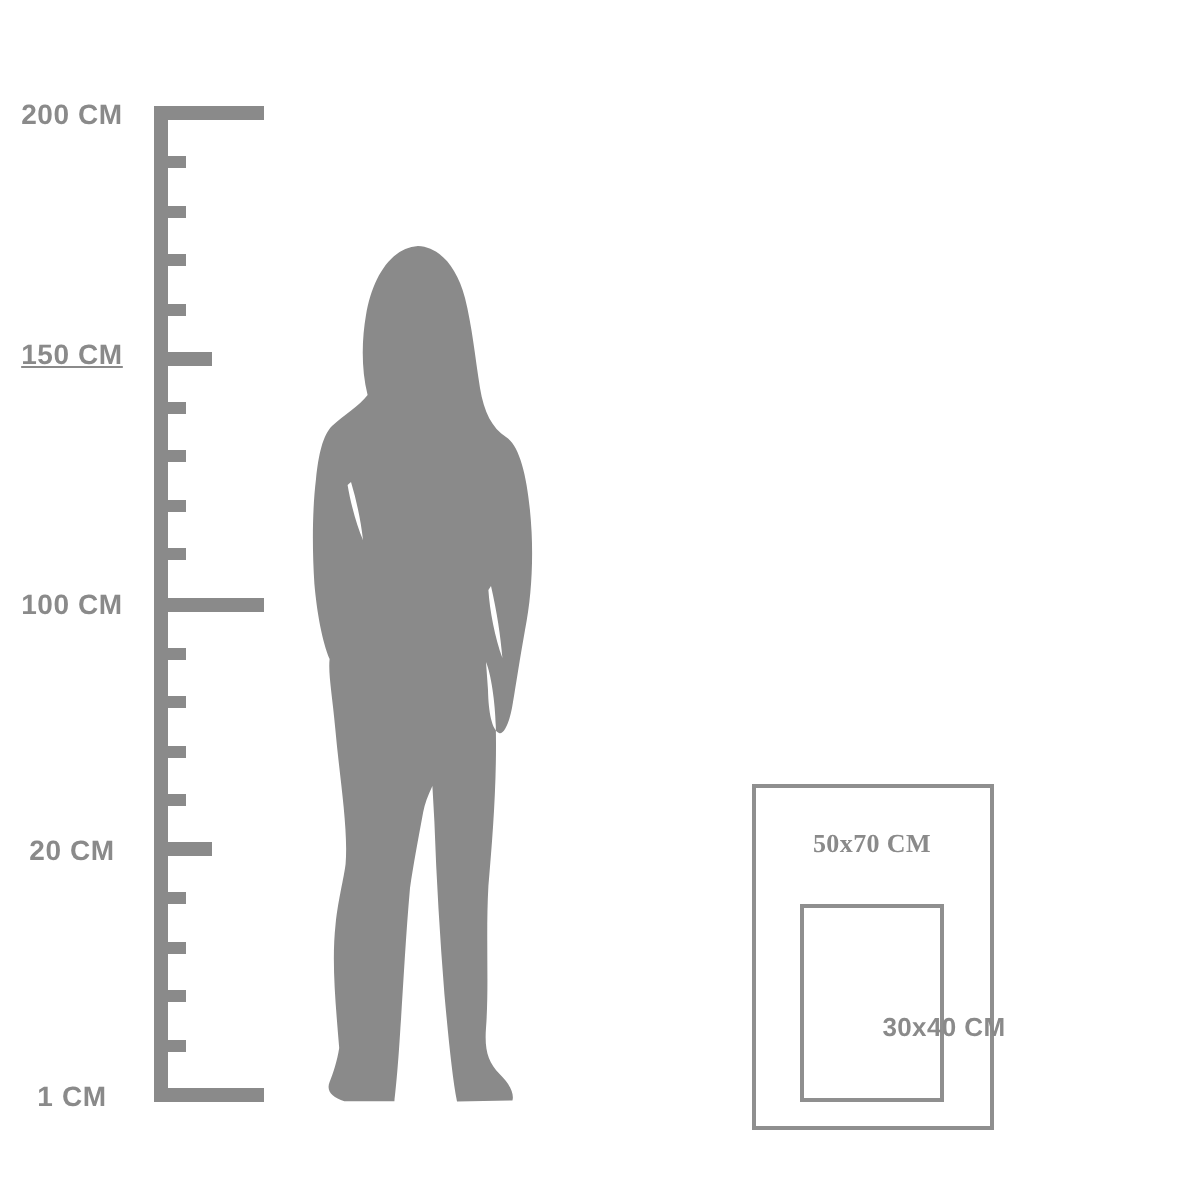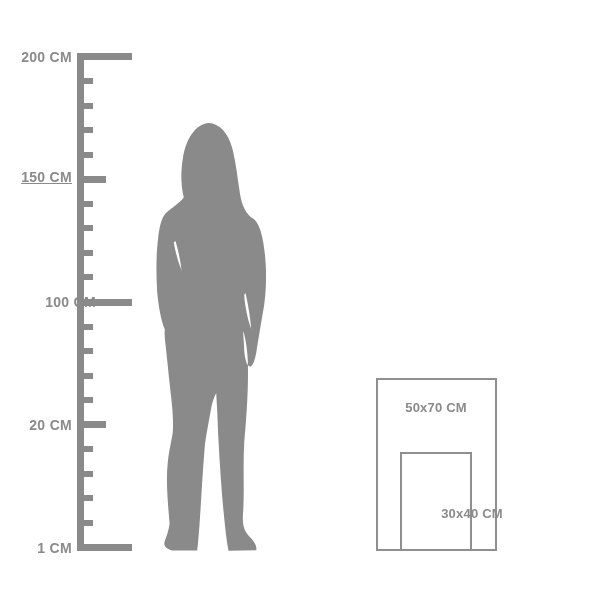--- a/index.html
+++ b/index.html
@@ -3,21 +3,21 @@
 <meta charset="utf-8">
 <style>
   :root { --ink:#8a8a8a; --frame:#8f8f8f; --heading:#8f8f8f; --bg:#ffffff; }
   html,body{margin:0;padding:0;}
   body{width:600px;height:600px;background:var(--bg);font-family:"Liberation Sans",sans-serif;overflow:hidden;}
   .stage{position:relative;width:600px;height:600px;background:var(--bg);}
   .abs{position:absolute;}
   .ruler-bar{position:absolute;background:var(--ink);}
   .ruler-tick{position:absolute;background:var(--ink);}
   .ruler-label{
-    position:absolute;left:0;width:72px;text-align:right;
+    position:absolute;left:0;width:72px;text-align:center;
     font-size:14px;font-weight:bold;line-height:18px;color:var(--ink);
     letter-spacing:0.3px;white-space:nowrap;
   }
   .silhouette-svg{position:absolute;left:0;top:0;}
   .heading{
     position:absolute;left:336px;top:242px;width:200px;text-align:center;
     font-size:20px;color:var(--heading);letter-spacing:0.6px;white-space:nowrap;
   }
   .heading .reg{font-weight:normal;}
   .heading .bold{font-weight:bold;}
@@ -52,21 +52,21 @@
       <div class="ruler-tick" style="left: 77px; top: 225.3px; width: 16px; height: 6px;"></div>
       <div class="ruler-tick" style="left: 77px; top: 200.8px; width: 16px; height: 6px;"></div>
       <div class="ruler-tick" style="left: 77px; top: 175.8px; width: 29px; height: 7px;"></div>
       <div class="ruler-tick" style="left: 77px; top: 151.7px; width: 16px; height: 6px;"></div>
       <div class="ruler-tick" style="left: 77px; top: 127.1px; width: 16px; height: 6px;"></div>
       <div class="ruler-tick" style="left: 77px; top: 102.6px; width: 16px; height: 6px;"></div>
       <div class="ruler-tick" style="left: 77px; top: 78.1px; width: 16px; height: 6px;"></div>
       <div class="ruler-tick" style="left: 77px; top: 53px; width: 55px; height: 7px;"></div>
       <div class="ruler-label" style="top: 47.5px;">200 CM</div>
       <div class="ruler-label" style="top: 168px; text-decoration: underline;">150 CM</div>
-      <div class="ruler-label" style="top: 293px; margin-left: 24px;">100 CM</div>
+      <div class="ruler-label" style="top: 293px;">100 CM</div>
       <div class="ruler-label" style="top: 415.8px;">20 CM</div>
       <div class="ruler-label" style="top: 538.5px;">1 CM</div>
     </div>
 
   <svg class="silhouette-svg" width="600" height="600" viewBox="0 0 600 600" aria-hidden="true">
     <path fill="#8a8a8a" fill-rule="evenodd" d="
       M 209 123
       C 219 123.5 228 132 232.5 149
       C 236 163 237.5 178 240 194
       C 242 206 246 214 253 218.5
@@ -103,21 +103,21 @@
       C 180.4 184 181 169 183 157.5
       C 186 139.5 195 124 209 123
       Z
       M 175.5 241 C 178.5 251 180.5 261 181.5 270 C 178 262 175 250 173.8 242.5 Z
       M 245.5 293 C 248.5 306 250.3 318 251.2 329 C 247.5 319 244.8 305 244.2 295 Z
     "></path>
   </svg>
 
 
   <div class="abs" id="posters" style="left:0;top:0;width:600px;height:600px;">
-      <div class="poster-rect" style="left: 375.5px; top: 378px; width: 121px; height: 172.9px;">
+      <div class="poster-rect" style="left: 375.5px; top: 392px; width: 121px; height: 172.9px; font-family: Liberation Serif, serif;">
         <div class="poster-label" style="top: 20.7px;">50x70 CM</div>
       </div>
       <div class="poster-rect" style="left: 399.7px; top: 452.2px; width: 72.6px; height: 98.8px;">
         <div class="poster-label" style="top: 53px; padding-left: 36px;">30x40 CM</div>
       </div>
     </div>
 
 </div>
 
 </body></html>

